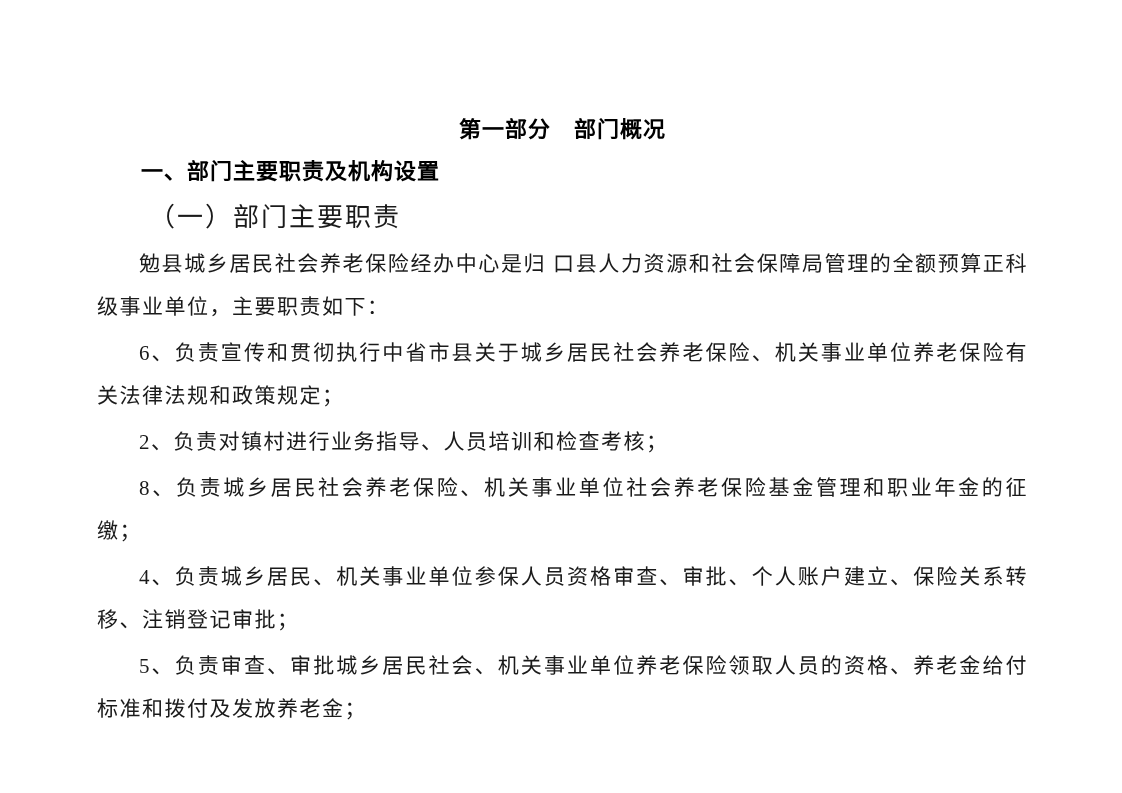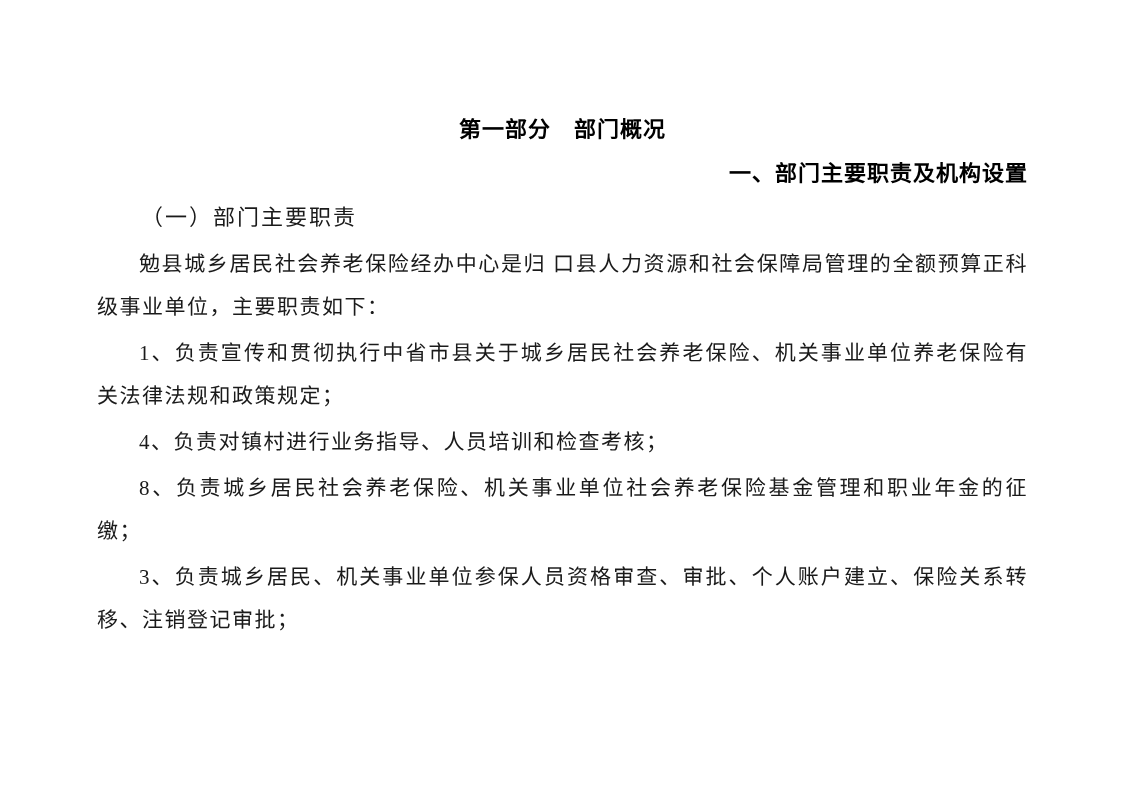--- a/index.html
+++ b/index.html
@@ -21,34 +21,33 @@
     font-family: "Liberation Sans", "DejaVu Sans", sans-serif;
     font-weight: bold;
     font-size: 22px;
     line-height: 44px;
     text-align: center;
     letter-spacing: 1px;
     margin: 0;
     color: #000000;
   }
   .section-heading {
-    font-family: Liberation Sans, sans-serif;
+    font-family: Liberation Mono, monospace;
     font-weight: bold;
     font-size: 22px;
     line-height: 44px;
     text-indent: 2em;
     letter-spacing: 1px;
     margin: 0;
     color: #000000;
-    text-align: right;
   }
   .subsection-heading {
     font-family: "Liberation Serif", "DejaVu Serif", serif;
     font-weight: normal;
-    font-size: 22px;
+    font-size: 26px;
     line-height: 44px;
     text-indent: 2em;
     letter-spacing: 2px;
     margin: 0;
     color: #1a1a1a;
   }
   .body-para {
     font-family: Liberation Serif, serif;
     font-weight: normal;
     font-size: 21px;
@@ -66,21 +65,22 @@
 
 <div class="page">
   <h1 class="doc-title">第一部分　部门概况</h1>
 
   <h2 class="section-heading">一、部门主要职责及机构设置</h2>
 
   <h3 class="subsection-heading">（一）部门主要职责</h3>
 
   <p class="body-para">勉县城乡居民社会养老保险经办中心是归 口县人力资源和社会保障局管理的全额预算正科级事业单位，主要职责如下：</p>
 
-  <p class="body-para">1、负责宣传和贯彻执行中省市县关于城乡居民社会养老保险、机关事业单位养老保险有关法律法规和政策规定；</p>
+  <p class="body-para">6、负责宣传和贯彻执行中省市县关于城乡居民社会养老保险、机关事业单位养老保险有关法律法规和政策规定；</p>
 
-  <p class="body-para">4、负责对镇村进行业务指导、人员培训和检查考核；</p>
+  <p class="body-para">2、负责对镇村进行业务指导、人员培训和检查考核；</p>
 
   <p class="body-para">8、负责城乡居民社会养老保险、机关事业单位社会养老保险基金管理和职业年金的征缴；</p>
 
-  <p class="body-para">3、负责城乡居民、机关事业单位参保人员资格审查、审批、个人账户建立、保险关系转移、注销登记审批；</p>
+  <p class="body-para">4、负责城乡居民、机关事业单位参保人员资格审查、审批、个人账户建立、保险关系转移、注销登记审批；</p>
 
+  <p class="body-para">5、负责审查、审批城乡居民社会、机关事业单位养老保险领取人员的资格、养老金给付标准和拨付及发放养老金；</p>
 </div>
 
 </body></html>

